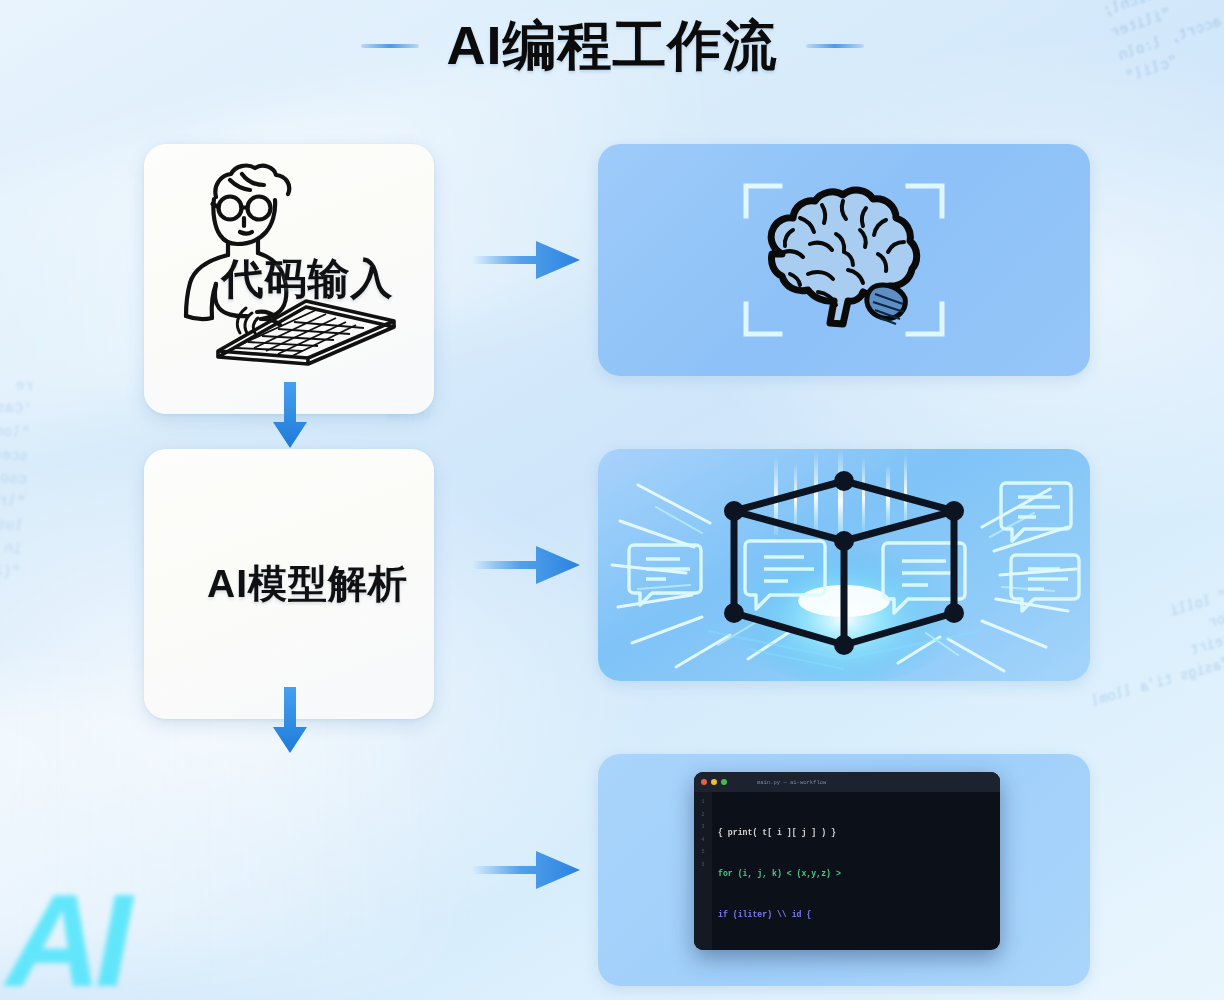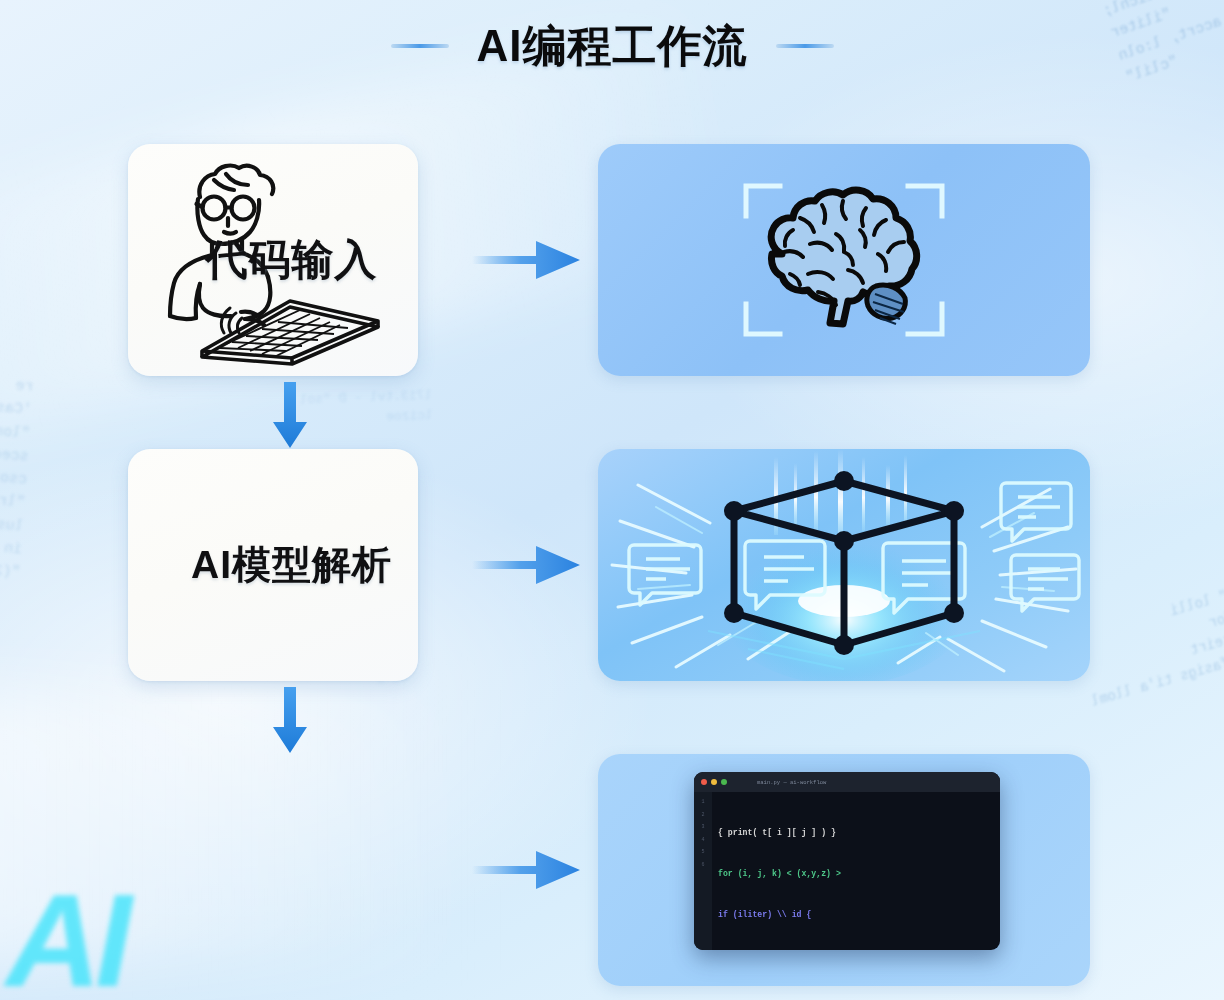--- a/index.html
+++ b/index.html
@@ -103,37 +103,37 @@
     height:80px;
     display:flex; align-items:center; justify-content:center;
     gap:28px;
   }
   .title-dash{
     width:58px; height:4px; border-radius:2px;
     background:linear-gradient(90deg,#bcd9f2,#4a9ae8,#bcd9f2);
     flex:none;
   }
   .title-text{
-    font-size:44px;
+    font-size:54px;
     font-weight:bold;
     color:#0b0b0c;
     letter-spacing:1px;
     text-shadow:0 2px 3px rgba(120,160,200,.35);
     white-space:nowrap;
   }
 
   
   .row{ position:absolute; left:0; width:1224px; height:232px; }
   .row.r1{ top:144px; }
   .row.r2{ top:449px; }
   .row.r3{ top:754px; }
 
   .label-card{
-    position:absolute; left:128px; top:0;
-    width:290px; height:232px;
+    position:absolute; left:144px; top:0;
+    width:290px; height:270px;
     background:linear-gradient(160deg,#fdfdfb 0%,#fbfbf8 45%,#f7f9fb 100%);
     border-radius:22px;
     box-shadow:0 6px 18px rgba(90,140,190,.20), 0 1px 3px rgba(90,140,190,.14);
     display:flex; align-items:center; justify-content:center;
     overflow:hidden;
     padding-left:37px;
   }
   .label-text{
     position:relative; z-index:3;
     font-size:42px; font-weight:bold;

